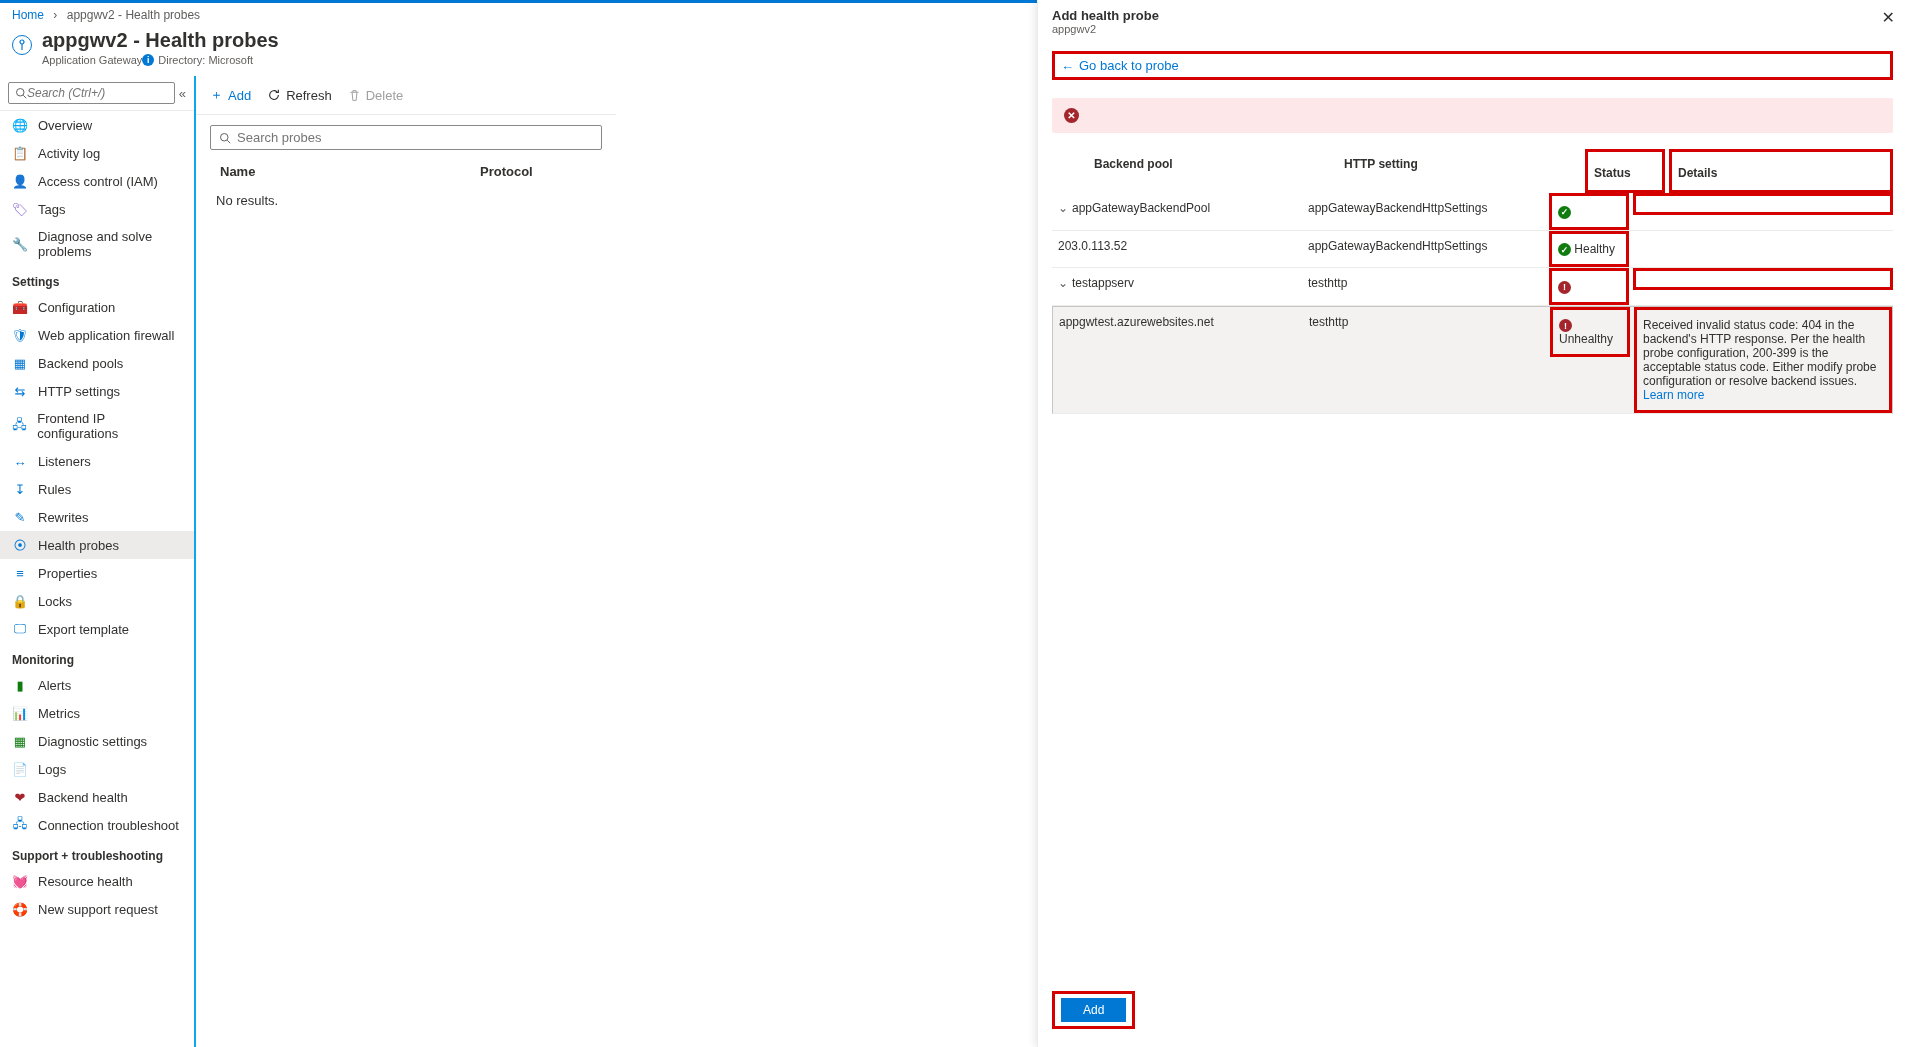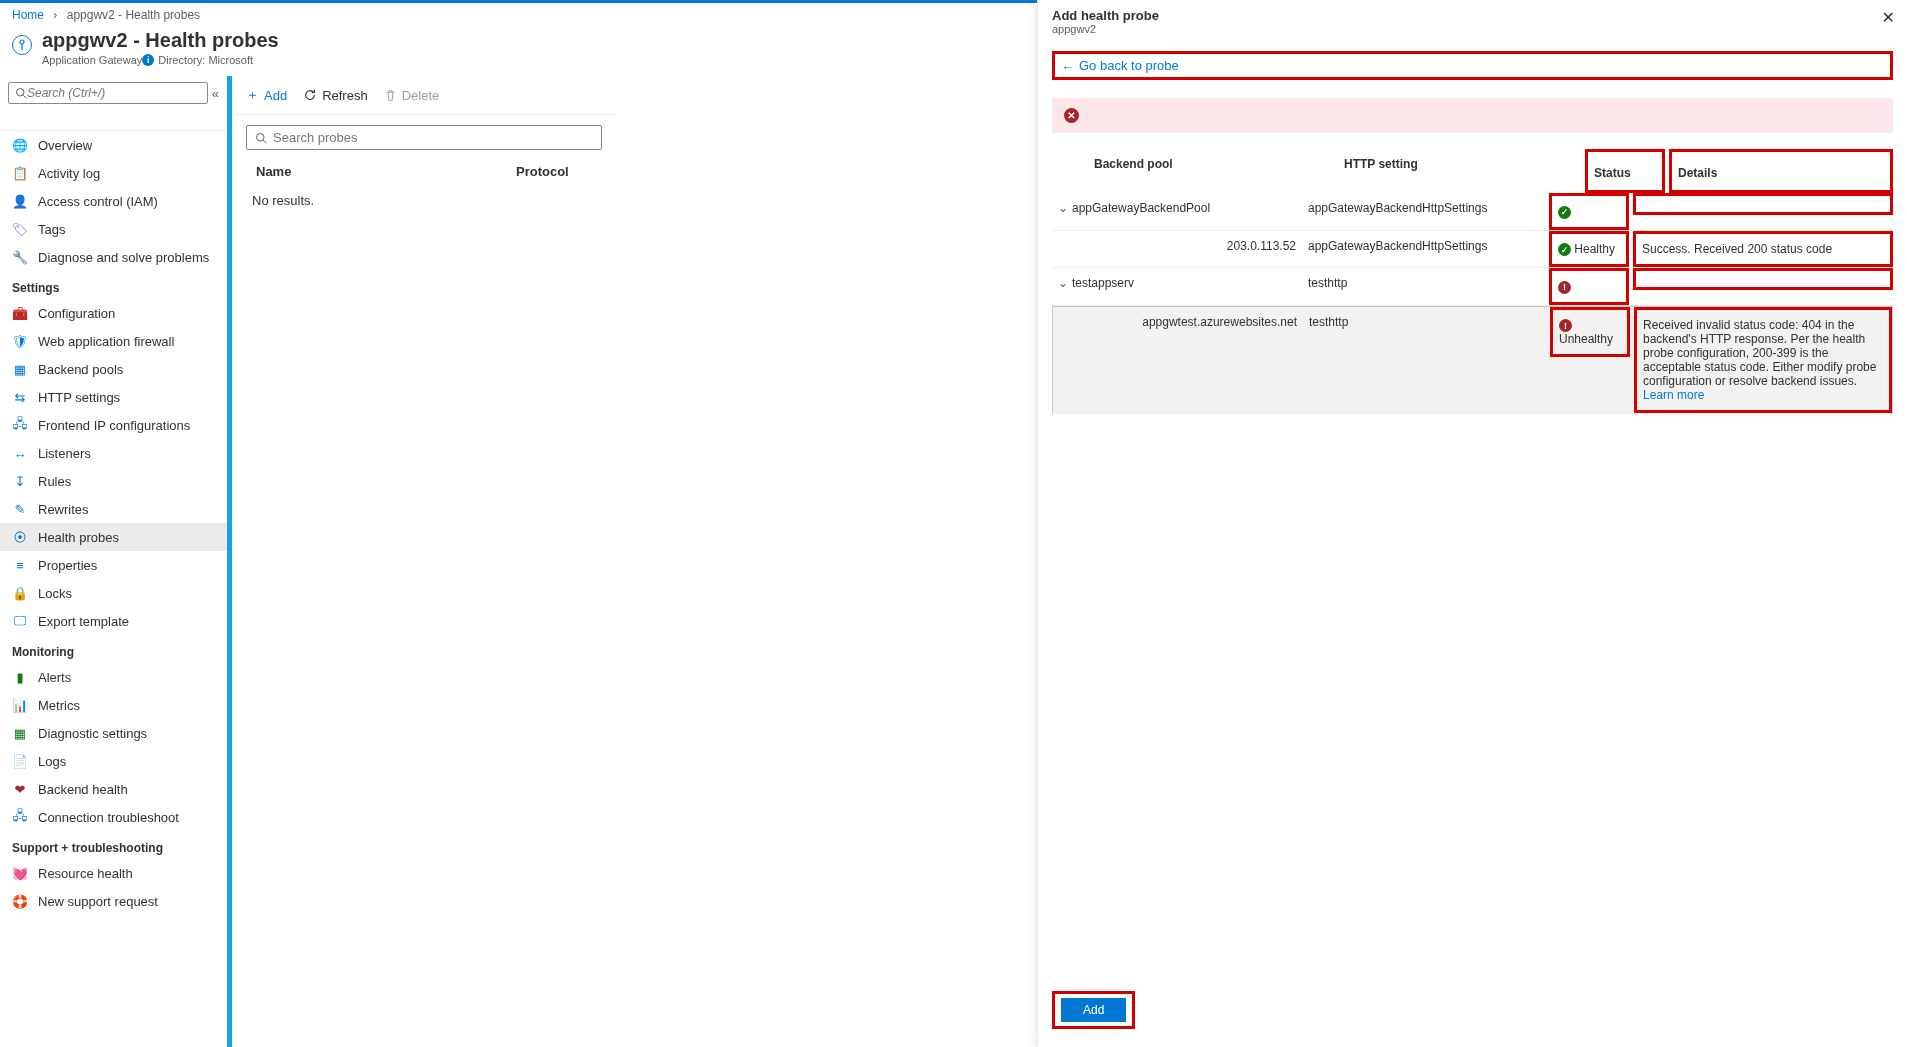--- a/index.html
+++ b/index.html
@@ -12,21 +12,21 @@
 .breadcrumb a { color: #0078d4; }
 .breadcrumb .sep { margin: 0 6px; color: #605e5c; }
 
 .page-header { display: flex; align-items: flex-start; padding: 2px 12px 10px; gap: 10px; }
 .page-header .icon-circle { width: 20px; height: 20px; border: 1px solid #0078d4; border-radius: 50%; display: inline-flex; align-items: center; justify-content: center; color: #0078d4; margin-top: 6px; }
 .page-header h1 { font-size: 20px; font-weight: 600; color: #323130; }
 .page-header .sub { font-size: 11px; color: #605e5c; display: flex; align-items: center; margin-top: 2px; }
 .page-header .info-dot { display: inline-flex; width: 12px; height: 12px; border-radius: 50%; background: #0078d4; color: #fff; align-items: center; justify-content: center; font-size: 9px; font-weight: bold; }
 
 .layout { display: flex; height: calc(100vh - 3px); }
-.left-column { width: 232px; border-right: 5px solid #0ea5e9; display: flex; flex-direction: column; gap: 20px; }
+.left-column { width: 196px; border-right: 2px solid #0ea5e9; display: flex; flex-direction: column; }
 
 .search-row { padding: 6px 8px; display: flex; align-items: center; gap: 4px; }
 .search-box { flex: 1; border: 1px solid #8a8886; border-radius: 2px; display: flex; align-items: center; padding: 3px 6px; font-size: 12px; color: #605e5c; height: 22px; }
 .search-box input { border: none; outline: none; font-size: 12px; font-style: italic; color: #605e5c; width: 100%; background: transparent; }
 .collapse-toggle { font-size: 13px; color: #605e5c; cursor: pointer; }
 
 .nav-scroll { flex: 1; overflow-y: auto; border-top: 1px solid #edebe9; }
 .nav-scroll::-webkit-scrollbar { width: 10px; }
 .nav-scroll::-webkit-scrollbar-thumb { background: #c8c6c4; border-radius: 5px; }
 
@@ -66,21 +66,21 @@
 .health-table { margin: 6px 14px; font-size: 12px; }
 .health-table .row { display: flex; align-items: flex-start; border-bottom: 1px solid #edebe9; }
 .health-table .hdr { font-weight: 600; padding-top: 14px; padding-bottom: 10px; }
 .health-table .cell { padding: 8px 6px; }
 .col-pool { width: 250px; }
 .col-http { width: 250px; }
 .col-status-wrap { width: 80px; border: 3px solid #d40000; margin-left: -3px; margin-right: 4px; }
 .col-details-wrap { flex: 1; border: 3px solid #d40000; }
 .col-status, .col-details { padding: 8px 6px; }
 .chevron { display: inline-block; width: 10px; color: #605e5c; margin-right: 4px; }
-.indent { padding-left: 22px; text-align: right; }
+.indent { padding-left: 22px; }
 
 .status-icon { display: inline-flex; width: 13px; height: 13px; border-radius: 50%; align-items: center; justify-content: center; font-size: 9px; font-weight: bold; color: #fff; }
 .status-ok { background: #107c10; }
 .status-bad { background: #a4262c; }
 
 .detail-box { background: #f3f2f1; border: 1px solid #c8c6c4; }
 .learn-more { color: #0078d4; cursor: pointer; }
 
 .blade-footer { margin-top: auto; padding: 10px 14px 18px; }
 .add-btn-wrap { display: inline-block; border: 3px solid #d40000; padding: 4px 6px; }
@@ -328,23 +328,20 @@
             <div class="col-details-wrap">
               <div class="col-details"></div>
             </div>
           </div>
           <div class="row">
             <div class="cell col-pool indent"><span>203.0.113.52</span></div>
             <div class="cell col-http">appGatewayBackendHttpSettings</div>
             <div class="col-status-wrap">
               <div class="col-status"><span class="status-icon status-ok">✓</span><span> Healthy</span></div>
             </div>
-            <div class="col-details-wrap">
-              <div class="col-details"><span>Success. Received 200 status code  </span></div>
-            </div>
           </div>
           <div class="row">
             <div class="cell col-pool"><span class="chevron">⌄</span><span>testappserv</span></div>
             <div class="cell col-http">testhttp</div>
             <div class="col-status-wrap">
               <div class="col-status"><span class="status-icon status-bad">!</span></div>
             </div>
             <div class="col-details-wrap">
               <div class="col-details"></div>
             </div>

